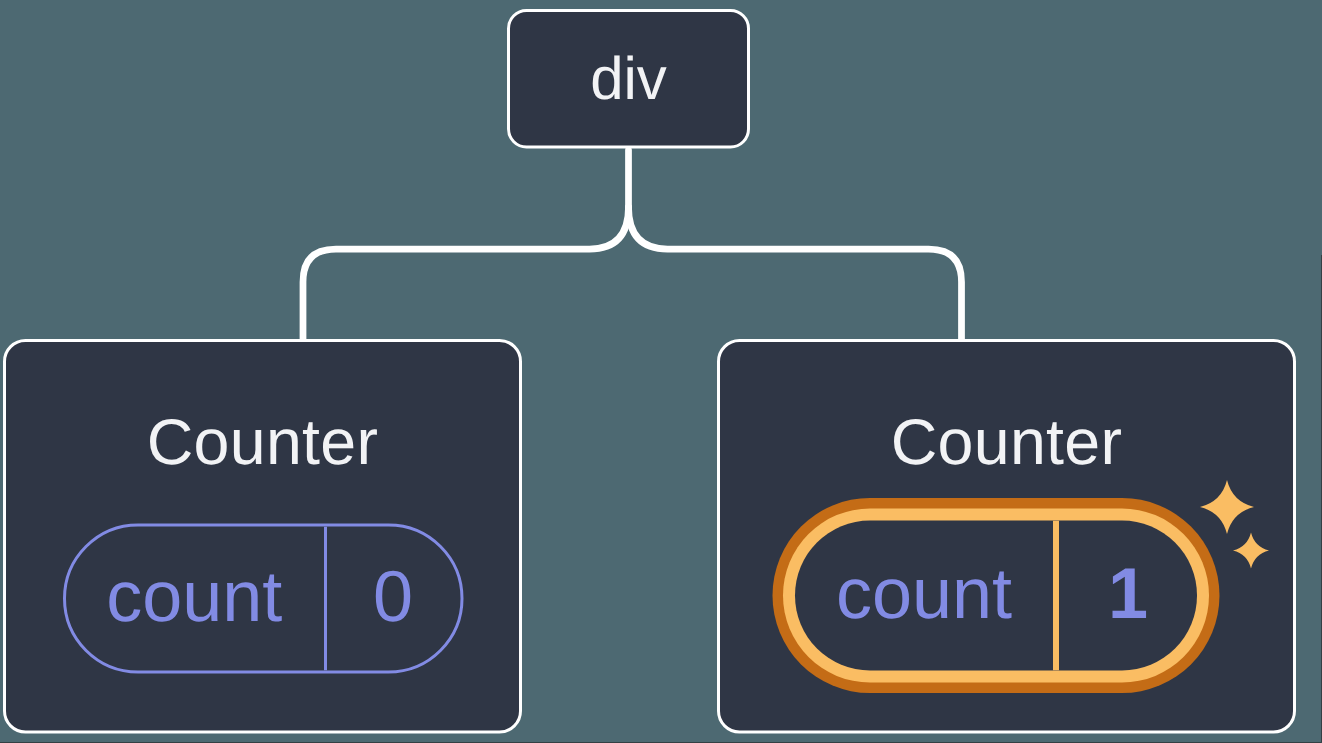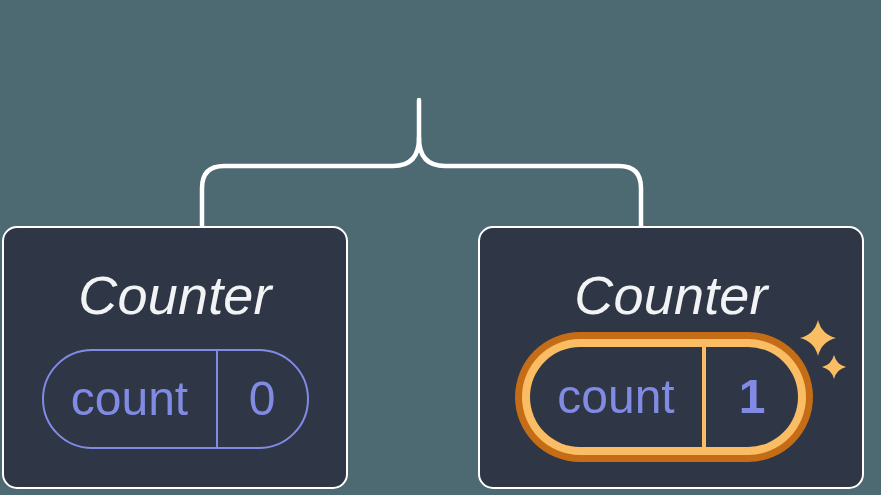--- a/index.html
+++ b/index.html
@@ -39,23 +39,22 @@
     border:2.5px solid var(--card-border);
     border-radius:15px;
     box-sizing:border-box;
     display:flex;flex-direction:column;align-items:center;
     padding-top:44px;
     z-index:1;
   }
   .card.left{left:2px;width:346px;}
   .card.right{left:478px;width:386px;}
   .card-title{
-    color:var(--title-text);font-size:54px;font-weight:500;line-height:47px;
+    color:var(--title-text);font-size:43px;font-weight:500;line-height:47px;
     letter-spacing:.2px;
-    font-style:italic;
   }
   
   .pill{
     box-sizing:border-box;
     width:267px;height:100px;
     border:2px solid var(--accent-purple);
     border-radius:50px;
     display:flex;align-items:stretch;
     overflow:hidden;
   }
@@ -97,20 +96,23 @@
 <div id="stage">
 
   <svg class="connectors" width="881" height="495" viewBox="0 0 881 495">
     <g fill="none" stroke="#ffffff" stroke-width="4.5" stroke-linecap="round">
       <path d="M419,100 L419,138"></path>
       <path d="M419,138 C419,158 409,166 393,166 L224,166 Q202,166 202,188 L202,228"></path>
       <path d="M419,138 C419,158 429,166 445,166 L619,166 Q641,166 641,188 L641,228"></path>
     </g>
   </svg>
 
+  <div class="node-root">
+    <span class="root-label">div</span>
+  </div>
 
   <div class="card left">
     <div class="card-title">Counter</div>
     <div class="pill">
       <span class="pill-key">count</span>
       <span class="pill-divider"></span>
       <span class="pill-value">0</span>
     </div>
   </div>
 

